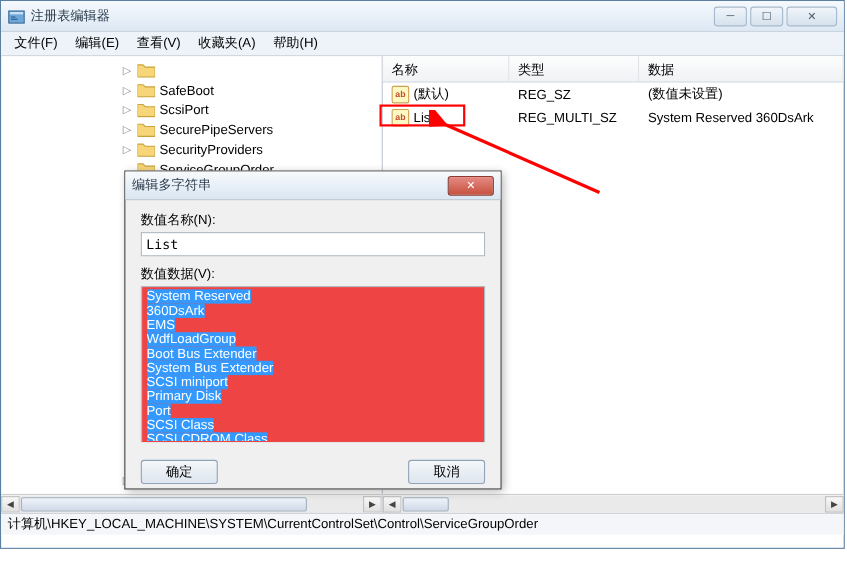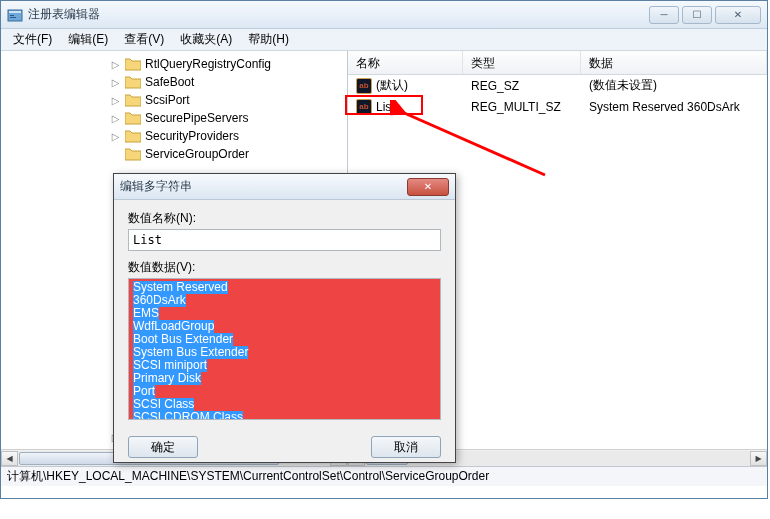--- a/index.html
+++ b/index.html
@@ -27,32 +27,32 @@
 
 .list-pane { flex: 1; display: flex; flex-direction: column; position: relative; }
 .list-header { display: flex; height: 24px; border-bottom: 1px solid #d0d8e0; background: linear-gradient(to bottom, #fdfdfd, #f0f2f5); }
 .list-header .col { padding: 4px 8px; border-right: 1px solid #e0e4e8; }
 .col-name { width: 115px; }
 .col-type { width: 118px; }
 .col-data { flex: 1; }
 .list-body { flex: 1; overflow: auto; }
 .list-row { display: flex; height: 21px; align-items: center; cursor: pointer; }
 .list-row .col { padding: 2px 8px; display: flex; align-items: center; }
-.val-icon { width: 16px; height: 16px; margin-right: 4px; border: 1px solid #d0a050; border-radius: 2px; background: #0f172a; display: flex; align-items: center; justify-content: center; font-size: 8px; color: #c05030; font-weight: bold; }
+.val-icon { width: 16px; height: 16px; margin-right: 4px; border: 1px solid #d0a050; border-radius: 2px; background: #fef9c3; display: flex; align-items: center; justify-content: center; font-size: 8px; color: #c05030; font-weight: bold; }
 .red-box { position: absolute; border: 2px solid #ff0000; pointer-events: none; }
 
 .hscroll { height: 17px; background: #f0f0f0; border-top: 1px solid #d0d0d0; display: flex; align-items: center; }
 .hscroll .sbtn { width: 17px; height: 15px; background: linear-gradient(to bottom,#f8f8f8,#e0e0e0); border: 1px solid #c0c0c0; display: flex; align-items: center; justify-content: center; font-size: 8px; color: #444; }
 .hscroll .strack { flex: 1; height: 15px; background: #eaeaea; position: relative; }
 .hscroll .sthumb { position: absolute; height: 13px; top: 1px; background: linear-gradient(to bottom,#f0f4fa,#cfd9e8); border: 1px solid #a0b0c0; border-radius: 2px; }
 
 .statusbar { height: 20px; border-top: 1px solid #c0c8d0; padding: 2px 6px; display: flex; align-items: center; background: #f4f6f9; }
 
 
-.dialog { position: absolute; left: 113px; top: 173px; width: 343px; height: 290px; background: #f0f0f0; border: 1px solid #444; box-shadow: 2px 2px 8px rgba(0,0,0,0.3); z-index: 10; }
+.dialog { position: absolute; left: 113px; top: 155px; width: 343px; height: 290px; background: #f0f0f0; border: 1px solid #444; box-shadow: 2px 2px 8px rgba(0,0,0,0.3); z-index: 10; }
 .dlg-title { height: 26px; background: linear-gradient(to bottom,#f7fafd,#dbe6f2); display: flex; align-items: center; padding: 0 6px; border-bottom: 1px solid #bcc8d4; }
 .dlg-title .t { flex: 1; color: #2a3b4c; }
 .dlg-close { width: 42px; height: 18px; background: linear-gradient(to bottom,#e48a82,#c7513f); border: 1px solid #8a3a30; border-radius: 3px; display: flex; align-items: center; justify-content: center; color: #fff; font-size: 10px; cursor: pointer; }
 .dlg-body { padding: 10px 14px; }
 .field-label { margin-bottom: 2px; }
 .text-input { width: 100%; height: 22px; border: 1px solid #b0b8c0; padding: 2px 4px; background: #fff; margin-bottom: 8px; font-family: "SimSun", monospace; }
 .multi-input { width: 100%; height: 142px; border: 1px solid #b0b8c0; background: #ef4444; padding: 2px 4px; overflow: auto; font-family: "SimSun", monospace; line-height: 13px; }
 .multi-input .selline { background: #3399ff; color: #fff; display: inline-block; }
 .dlg-buttons { display: flex; justify-content: space-between; gap: 8px; padding: 6px 14px 10px; }
 .dlg-btn { width: 70px; height: 22px; background: linear-gradient(to bottom,#f4f7fa,#dde5ee); border: 1px solid #8fa4b8; border-radius: 3px; cursor: pointer; }
@@ -91,21 +91,20 @@
 
   <div class="content">
 
     <div class="tree-pane">
       <div class="tree">
         <div class="tree-item">
           <span class="tree-toggle">▷</span>
           <span class="folder-icon"><svg width="16" height="14" viewBox="0 0 16 14">
                 <path d="M0 2 L5 2 L7 4 L16 4 L16 13 L0 13 Z" fill="#f7d679" stroke="#c9a23a"></path>
               </svg></span>
-          <span class="tree-label">RtlQueryRegistryConfig</span>
         </div>
         <div class="tree-item">
           <span class="tree-toggle">▷</span>
           <span class="folder-icon"><svg width="16" height="14" viewBox="0 0 16 14">
                 <path d="M0 2 L5 2 L7 4 L16 4 L16 13 L0 13 Z" fill="#f7d679" stroke="#c9a23a"></path>
               </svg></span>
           <span class="tree-label">SafeBoot</span>
         </div>
         <div class="tree-item">
           <span class="tree-toggle">▷</span>

